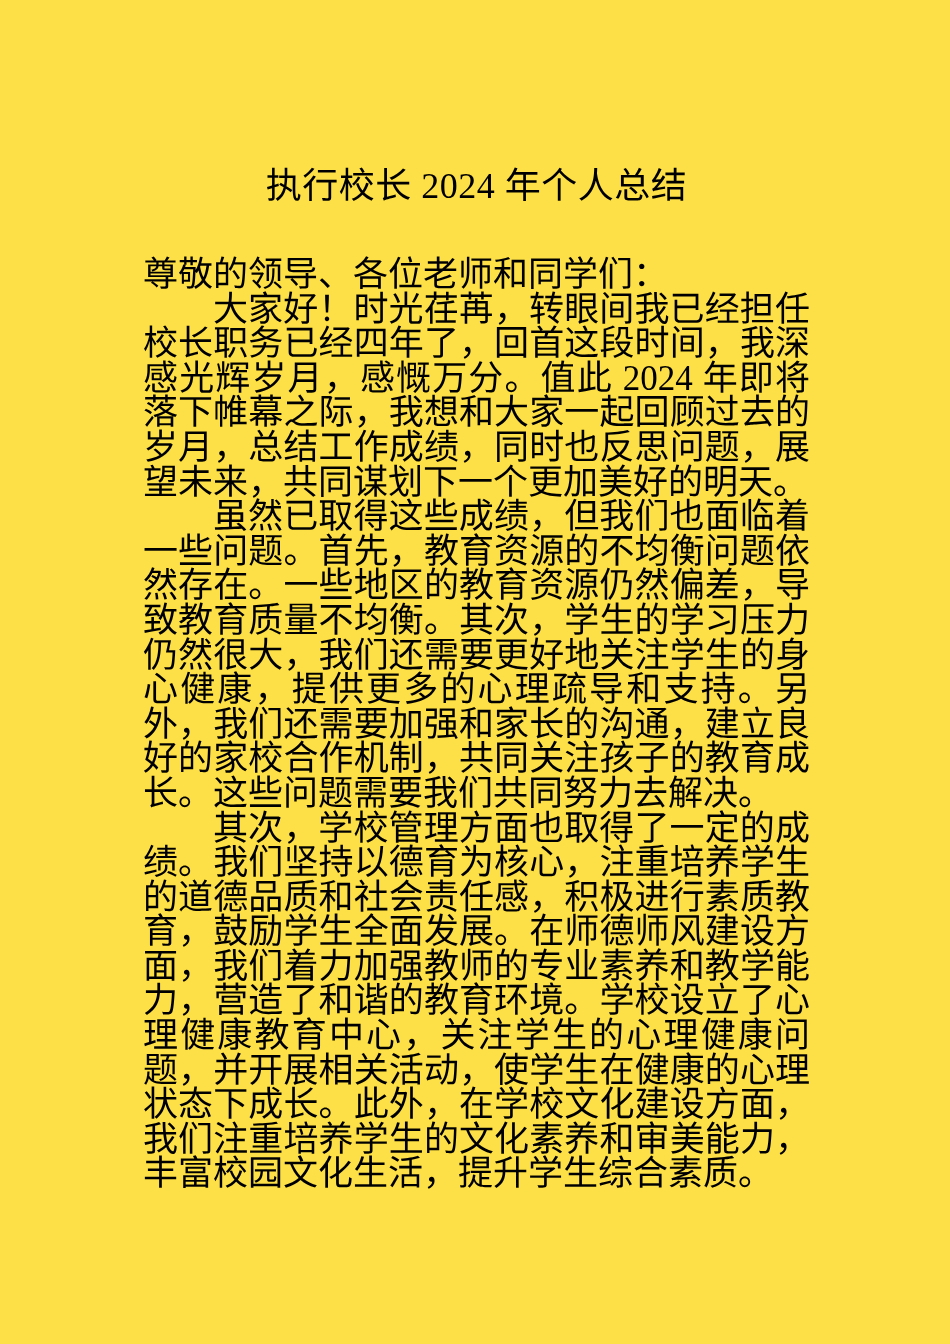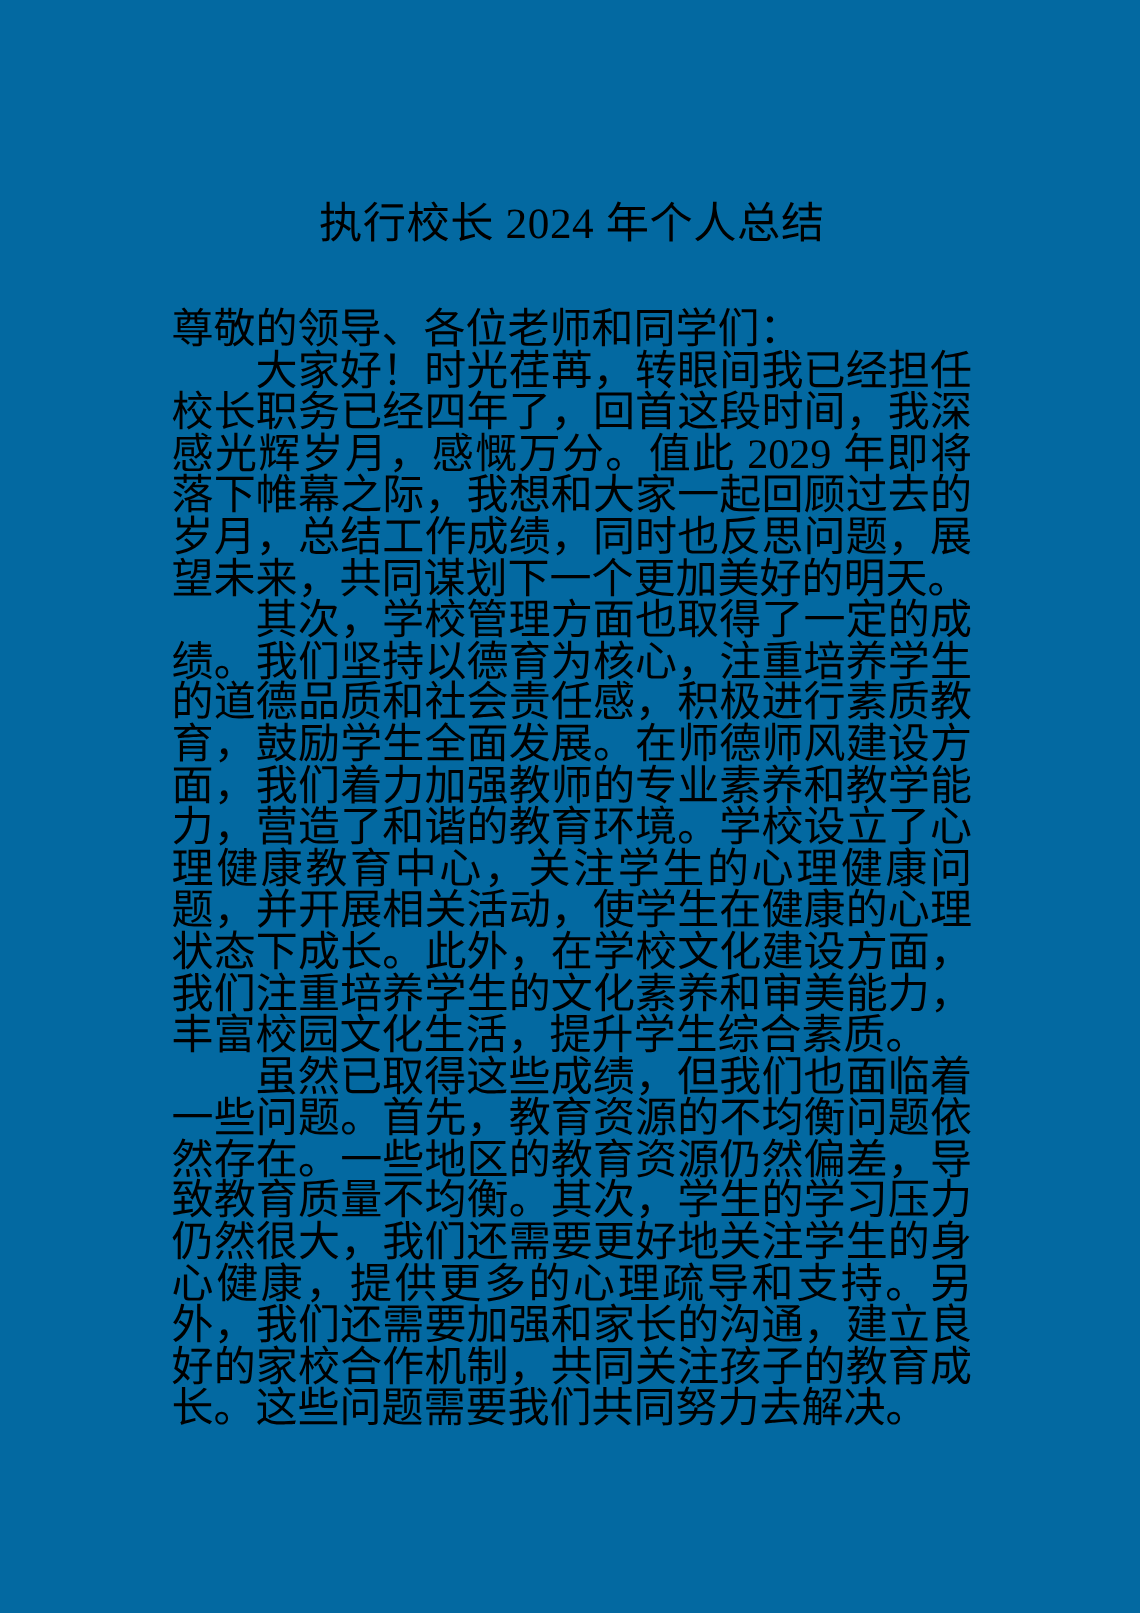--- a/index.html
+++ b/index.html
@@ -5,21 +5,21 @@
   html, body {
     margin: 0;
     padding: 0;
     background: #ffffff;
   }
   .page {
     position: relative;
     width: 950px;
     height: 1344px;
     margin: 0 auto;
-    background: #0369a1;
+    background: #fde047;
     box-sizing: border-box;
     padding: 165px 140px 40px 143px;
     color: #000000;
     overflow: hidden;
     
     font-family: "Liberation Serif", sans-serif;
   }
   .doc-title {
     margin: 0 0 50px 0;
     font-size: 36px;
@@ -46,20 +46,20 @@
 </style>
 </head>
 <body>
 
 <div class="page">
   <h1 class="doc-title">执行校长 2024 年个人总结</h1>
 
   <div class="doc-body">
     <p class="salutation">尊敬的领导、各位老师和同学们：</p>
 
-    <p class="para">大家好！时光荏苒，转眼间我已经担任校长职务已经四年了，回首这段时间，我深感光辉岁月，感慨万分。值此 2029 年即将落下帷幕之际，我想和大家一起回顾过去的岁月，总结工作成绩，同时也反思问题，展望未来，共同谋划下一个更加美好的明天。</p>
+    <p class="para">大家好！时光荏苒，转眼间我已经担任校长职务已经四年了，回首这段时间，我深感光辉岁月，感慨万分。值此 2024 年即将落下帷幕之际，我想和大家一起回顾过去的岁月，总结工作成绩，同时也反思问题，展望未来，共同谋划下一个更加美好的明天。</p>
 
 
+    <p class="para">虽然已取得这些成绩，但我们也面临着一些问题。首先，教育资源的不均衡问题依然存在。一些地区的教育资源仍然偏差，导致教育质量不均衡。其次，学生的学习压力仍然很大，我们还需要更好地关注学生的身心健康，提供更多的心理疏导和支持。另外，我们还需要加强和家长的沟通，建立良好的家校合作机制，共同关注孩子的教育成长。这些问题需要我们共同努力去解决。</p>
+
     <p class="para">其次，学校管理方面也取得了一定的成绩。我们坚持以德育为核心，注重培养学生的道德品质和社会责任感，积极进行素质教育，鼓励学生全面发展。在师德师风建设方面，我们着力加强教师的专业素养和教学能力，营造了和谐的教育环境。学校设立了心理健康教育中心，关注学生的心理健康问题，并开展相关活动，使学生在健康的心理状态下成长。此外，在学校文化建设方面，我们注重培养学生的文化素养和审美能力，丰富校园文化生活，提升学生综合素质。</p>
-
-    <p class="para">虽然已取得这些成绩，但我们也面临着一些问题。首先，教育资源的不均衡问题依然存在。一些地区的教育资源仍然偏差，导致教育质量不均衡。其次，学生的学习压力仍然很大，我们还需要更好地关注学生的身心健康，提供更多的心理疏导和支持。另外，我们还需要加强和家长的沟通，建立良好的家校合作机制，共同关注孩子的教育成长。这些问题需要我们共同努力去解决。</p>
   </div>
 </div>
 
 </body></html>

